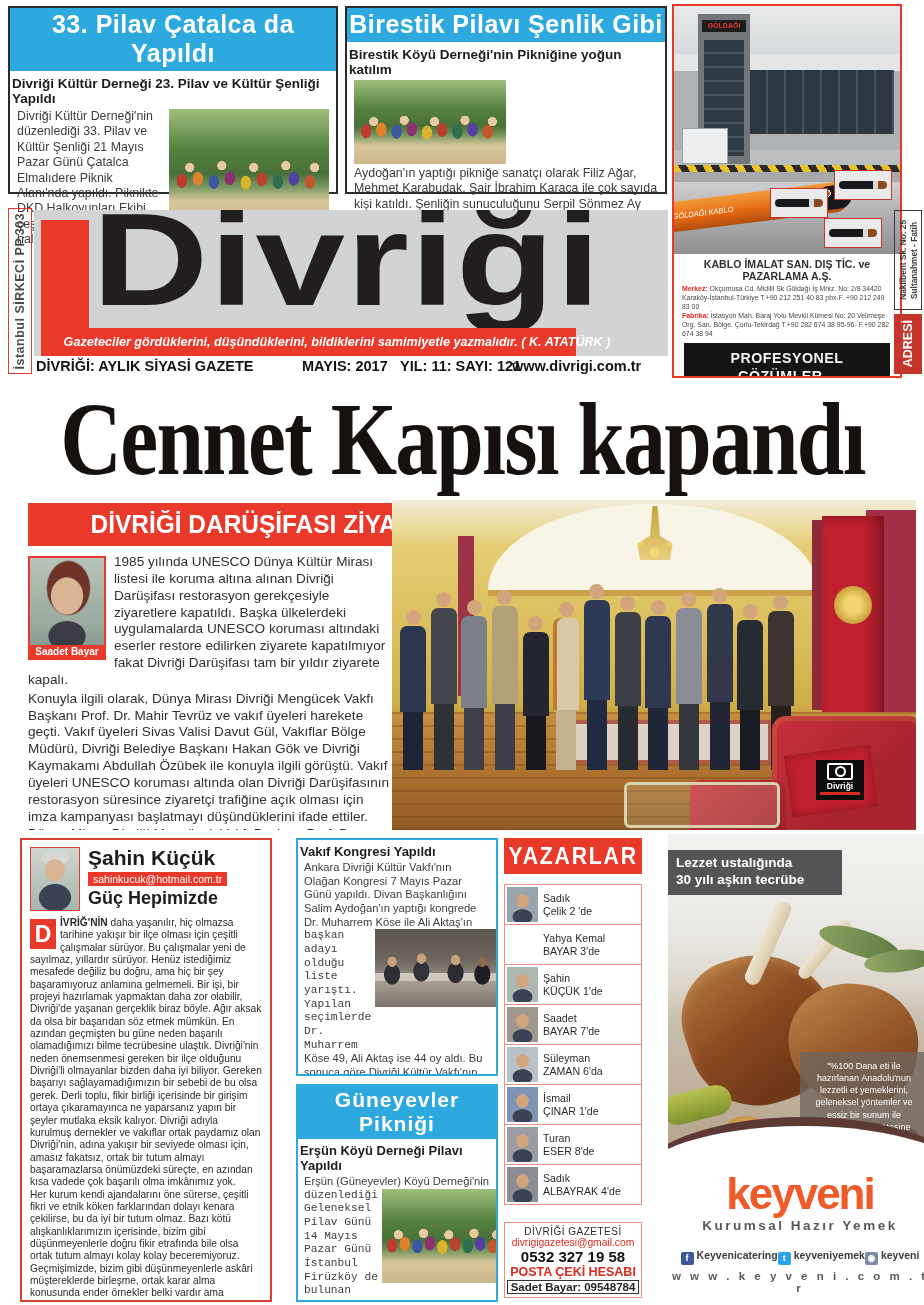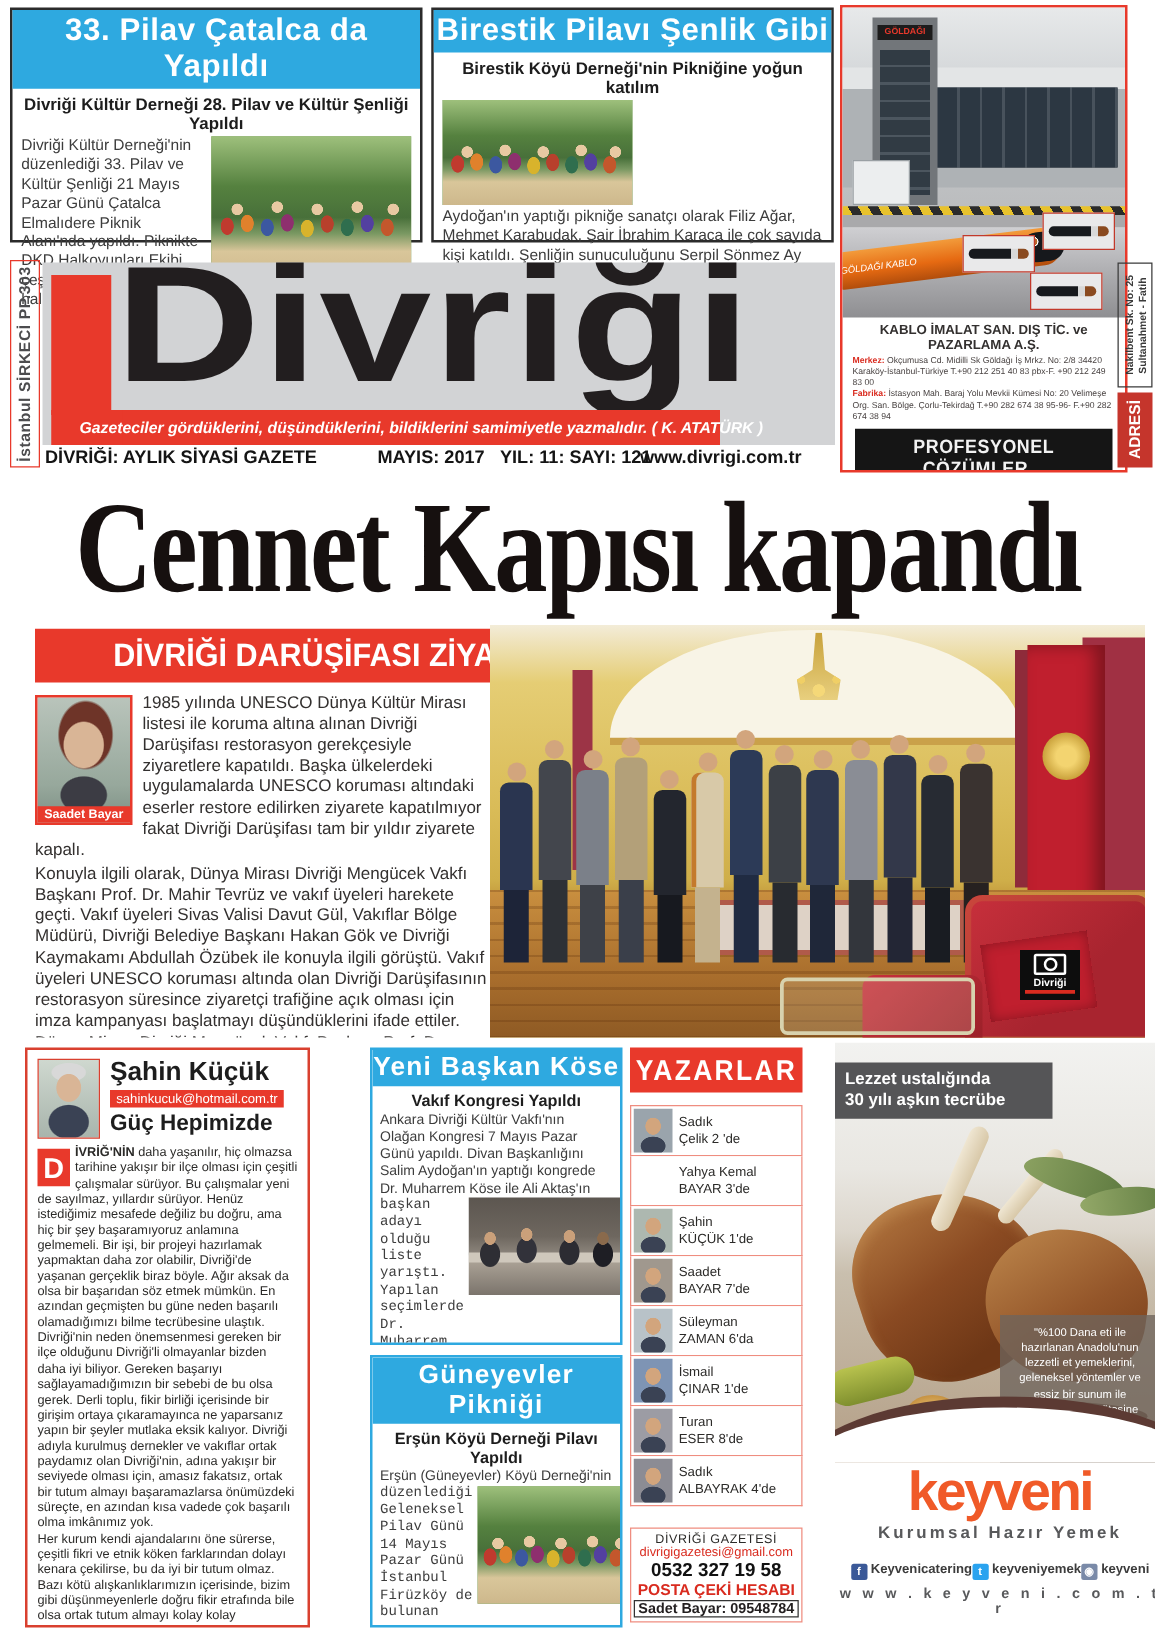--- a/index.html
+++ b/index.html
@@ -3,21 +3,21 @@
 <meta charset="utf-8">
 <style>
   html,body{margin:0;padding:0;}
   body{width:924px;height:1305px;position:relative;background:#fff;
        font-family:"Liberation Sans",sans-serif;color:#231f20;overflow:hidden;}
   .abs{position:absolute;}
   
   .tbox{border:2px solid #2b2b2b;background:#fff;box-sizing:border-box;}
   .bluehead{background:#2ea9e0;color:#fff;font-weight:bold;text-align:center;
             padding:2px 0 3px;font-size:25px;letter-spacing:.5px;}
-  .subhead{font-weight:bold;font-size:13.5px;text-align:center;padding:5px 2px 3px;color:#1d1d1d;}
+  .subhead{font-weight:bold;font-size:13.5px;text-align:left;padding:5px 2px 3px;color:#1d1d1d;}
   .tbody{font-size:12.4px;line-height:1.24;color:#3c3c3c;padding:0 7px;}
   .trow{display:flex;gap:6px;padding:0 7px;}
   .trow .txt{font-size:12.4px;line-height:1.24;color:#3c3c3c;flex:1;}
   .photo-frame{background:#79a05a;position:relative;overflow:hidden;flex:none;}
   .trees{position:absolute;inset:0;
      background:linear-gradient(180deg,#9ec07c 0%,#55813f 34%,#48703a 55%,#7a9862 66%,#d9c69a 78%,#cdb88c 100%);}
   .crowd{position:absolute;left:0;right:0;top:38%;height:38%;
      background:
       radial-gradient(9px 12px at 8% 60%,#c03a2e 0 55%,transparent 60%),
       radial-gradient(9px 12px at 18% 55%,#e0812c 0 55%,transparent 60%),
@@ -144,21 +144,21 @@
       background:linear-gradient(135deg,#c8303c,#992028);}
   .gtable{position:absolute;left:232px;bottom:2px;width:150px;height:40px;border:3px solid #d8d2ae;
       border-radius:6px;background:rgba(240,236,210,.18);}
   .stamp{position:absolute;right:52px;bottom:30px;width:48px;height:40px;background:#0d0d0d;
       text-align:center;padding-top:2px;box-sizing:border-box;}
   .cam{width:22px;height:13px;border:2px solid #fff;border-radius:2px;margin:1px auto 1px;position:relative;}
   .cam:after{content:"";position:absolute;left:6px;top:1px;width:7px;height:7px;border:2px solid #fff;border-radius:50%;}
   .stamp b{display:block;color:#fff;font-size:8.5px;}
   .stamp i{display:block;height:3px;background:#d92b1f;margin:1px 4px 0;}
   
-  #sahin-box{left:20px;top:838px;width:228px;height:464px;border:2px solid #d9402f;box-sizing:border-box;
+  #sahin-box{left:20px;top:838px;width:252px;height:464px;border:2px solid #d9402f;box-sizing:border-box;
       padding:7px 8px;overflow:hidden;}
   .sh-head{display:flex;gap:8px;}
   .sh-photo{width:48px;height:62px;border:1px solid #d9402f;flex:none;
       background:radial-gradient(16px 18px at 50% 36%,#d9b596 0 60%,transparent 64%),
                  radial-gradient(22px 12px at 50% 16%,#d8d8d8 0 60%,transparent 65%),
                  radial-gradient(26px 22px at 50% 80%,#3a4254 0 60%,transparent 64%),
                  linear-gradient(180deg,#cfd8cf,#a8b4ac);}
   .sh-name{font-size:21px;font-weight:bold;color:#1d1d1d;line-height:1.05;}
   .sh-mail{display:inline-block;background:#e8392b;color:#fff;font-size:10.5px;padding:1px 5px;margin:2px 0;}
   .sh-title{font-size:18px;font-weight:bold;color:#1d1d1d;}
@@ -240,21 +240,21 @@
   .sic{display:inline-block;width:13px;height:13px;border-radius:2px;color:#fff;font-size:9px;line-height:13px;
       text-align:center;font-weight:bold;margin-right:3px;vertical-align:-2px;}
   .sic.fb{background:#3b5998;} .sic.tw{background:#2aa3ef;} .sic.ig{background:#7a8aa8;}
   .ky-web{color:#58595b;font-size:11.5px;font-weight:bold;letter-spacing:3px;margin-top:5px;}
 </style>
 </head>
 <body>
 
 <div class="abs tbox" style="left:8px;top:6px;width:330px;height:188px;">
   <div class="bluehead">33. Pilav Çatalca da Yapıldı</div>
-  <div class="subhead">Divriği Kültür Derneği 28. Pilav ve Kültür Şenliği Yapıldı</div>
+  <div class="subhead">Divriği Kültür Derneği 23. Pilav ve Kültür Şenliği Yapıldı</div>
   <div class="trow">
     <div class="txt">Divriği Kültür Derneği'nin düzenlediği 33. Pilav ve Kültür Şenliği 21 Mayıs Pazar Günü Çatalca Elmalıdere Piknik Alanı'nda yapıldı. Piknikte DKD Halkoyunları Ekibi çeşitli bölgelerden halkoyunları oynadı.</div>
     <div class="photo-frame" style="width:160px;height:118px;">
       <div class="trees"></div>
       <div class="crowd"></div>
     </div>
   </div>
 </div>
 
 <div class="abs tbox" style="left:345px;top:6px;width:322px;height:188px;">
@@ -440,21 +440,20 @@
     </div>
   </div>
   <div class="sh-body">
     <span class="dropcap">D</span>
     <p><b>İVRİĞ'NİN </b><span>daha yaşanılır, hiç olmazsa tarihine yakışır bir ilçe olması için çeşitli çalışmalar sürüyor. Bu çalışmalar yeni de sayılmaz, yıllardır sürüyor. Henüz istediğimiz mesafede değiliz bu doğru, ama hiç bir şey başaramıyoruz anlamına gelmemeli. Bir işi, bir projeyi hazırlamak yapmaktan daha zor olabilir, Divriği'de yaşanan gerçeklik biraz böyle. Ağır aksak da olsa bir başarıdan söz etmek mümkün. En azından geçmişten bu güne neden başarılı olamadığımızı bilme tecrübesine ulaştık. Divriği'nin neden önemsenmesi gereken bir ilçe olduğunu Divriği'li olmayanlar bizden daha iyi biliyor. Gereken başarıyı sağlayamadığımızın bir sebebi de bu olsa gerek. Derli toplu, fikir birliği içerisinde bir girişim ortaya çıkaramayınca ne yaparsanız yapın bir şeyler mutlaka eksik kalıyor.  Divriği adıyla kurulmuş dernekler ve vakıflar ortak paydamız olan Divriği'nin, adına yakışır bir seviyede olması için, amasız fakatsız, ortak bir tutum almayı başaramazlarsa önümüzdeki süreçte, en azından kısa vadede çok başarılı olma imkânımız yok.</span></p>
     <p>Her kurum kendi ajandalarını öne sürerse, çeşitli fikri ve etnik köken farklarından dolayı kenara çekilirse, bu da iyi bir tutum olmaz. Bazı kötü alışkanlıklarımızın içerisinde, bizim gibi düşünmeyenlerle doğru fikir etrafında bile olsa ortak tutum almayı kolay kolay beceremiyoruz. Geçmişimizde, bizim gibi düşünmeyenlerle askâri müştereklerde birleşme, ortak karar alma konusunda ender örnekler belki vardır ama genellikle geri çekilmeyi seven bir kültürel karaktere sahibiz. 16 Nisan Referandumu bu açıdan güzel bir örnek sayılabilir. Her düşünceden milyonlarca insan bir araya gelerek aynı paydada buluşma olgunluğu sergilediler, güzel de oldu. Hak ettiğimiz bir Divriği yaratmak için birlikte olmamızdan nasıl bir sıkıntı çıkar? Böyle düşünebilir miyiz? Biz istesek de istemesek de, ama er ama geç Divriği hak ettiği yere bir gün mutlaka gelecek. Bari bu başarıya birlikte imza atalım.</p>
   </div>
 </div>
 
 <div class="abs bbox" style="left:296px;top:838px;width:202px;height:238px;">
-  <div class="bluehead">Yeni Başkan Köse</div>
   <div class="subhead">Vakıf Kongresi Yapıldı</div>
   <div class="bodytxt">Ankara Divriği Kültür Vakfı'nın Olağan Kongresi 7 Mayıs Pazar Günü yapıldı. Divan Başkanlığını Salim Aydoğan'ın yaptığı kongrede Dr. Muharrem Köse ile Ali Aktaş'ın</div>
   <div class="sidefig">
     <div class="lefttxt">başkan adayı olduğu liste yarıştı. Yapılan seçimlerde Dr. Muharrem</div>
     <div class="kose-photo"></div>
   </div>
   <div class="bodytxt">Köse 49, Ali Aktaş ise 44 oy aldı. Bu sonuca göre Divriği Kültür Vakfı'nın yeni başkanlığına iki yıllık görev için Dr. Muharrem Köse seçildi.</div>
 </div>
 
 <div class="abs bbox" style="left:296px;top:1084px;width:202px;height:218px;">

